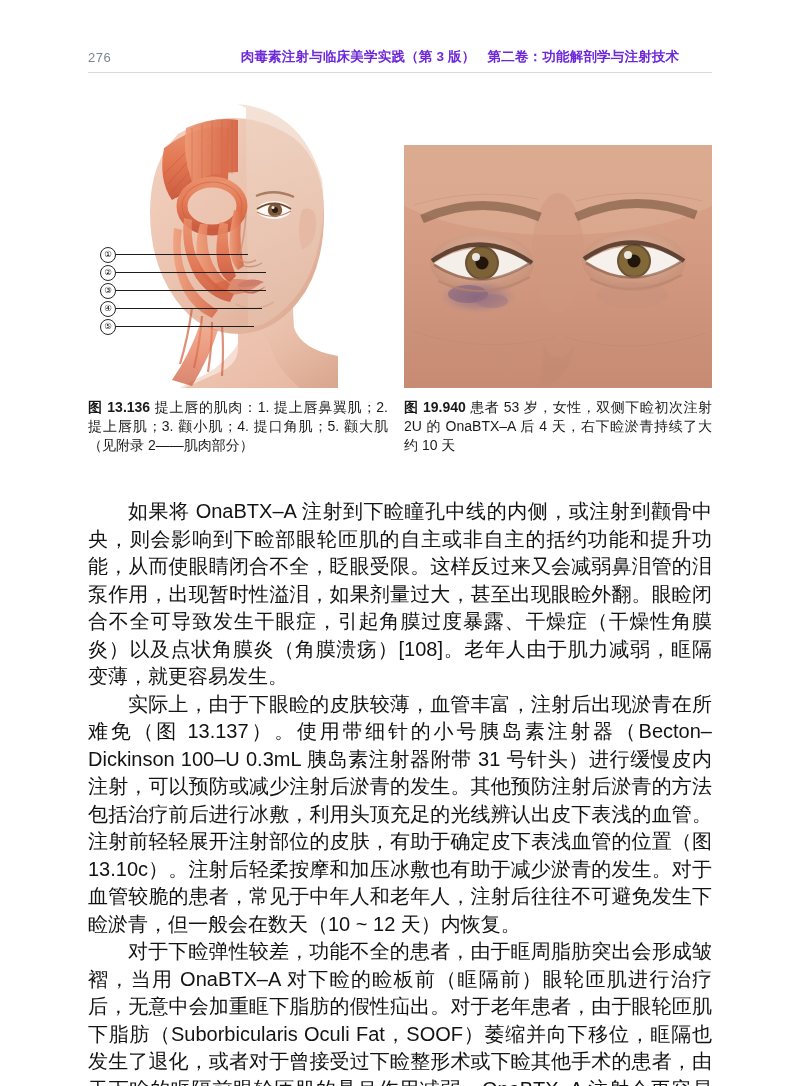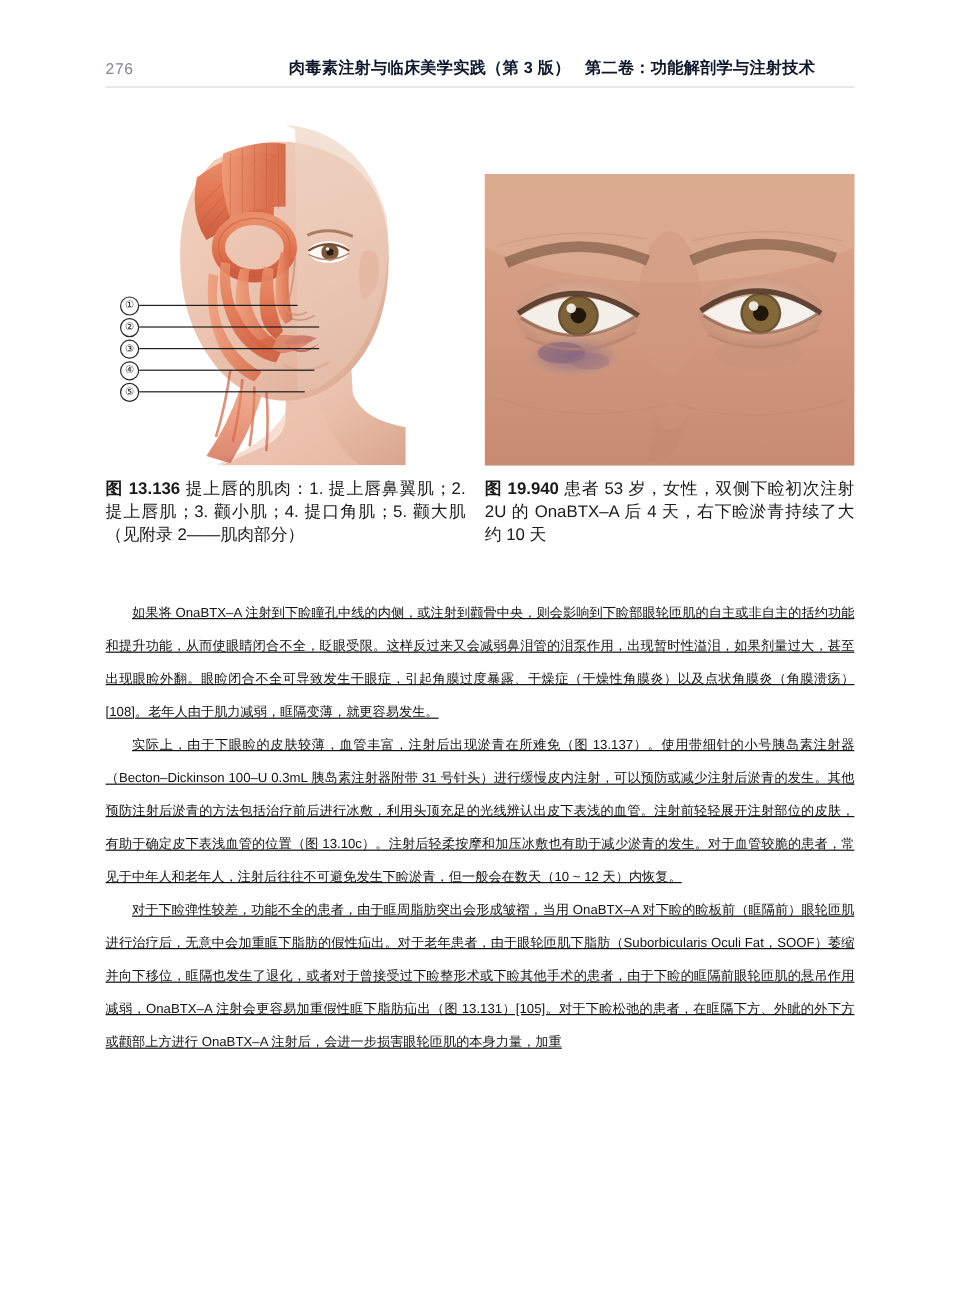--- a/index.html
+++ b/index.html
@@ -38,21 +38,21 @@
     font-size: 13px;
     color: #7c8790;
     letter-spacing: .5px;
     width: 120px;
   }
   .header-title {
     flex: 1;
     text-align: center;
     font-size: 13.5px;
     font-weight: bold;
-    color: #0f172a;
+    color: #6d28d9;
     letter-spacing: .2px;
     white-space: nowrap;
   }
   .header-title .vol {
     margin-left: 12px;
   }
   .header-rule {
     position: absolute;
     left: 88px;
     top: 72px;
@@ -158,28 +158,27 @@
   }
 
   
   .body-text {
     position: absolute;
     left: 88px;
     top: 498px;
     width: 624px;
   }
   .para {
-    font-size: 11px;
+    font-size: 20px;
     line-height: 27.5px;
     text-align: justify;
     text-justify: inter-ideograph;
     text-indent: 2em;
     margin: 0 0 0 0;
     color: #131313;
-    text-decoration: underline;
   }
 </style>
 </head>
 <body>
 
 <div class="page">
 
   <div class="header">
     <div class="page-number">276</div>
     <div class="header-title">

